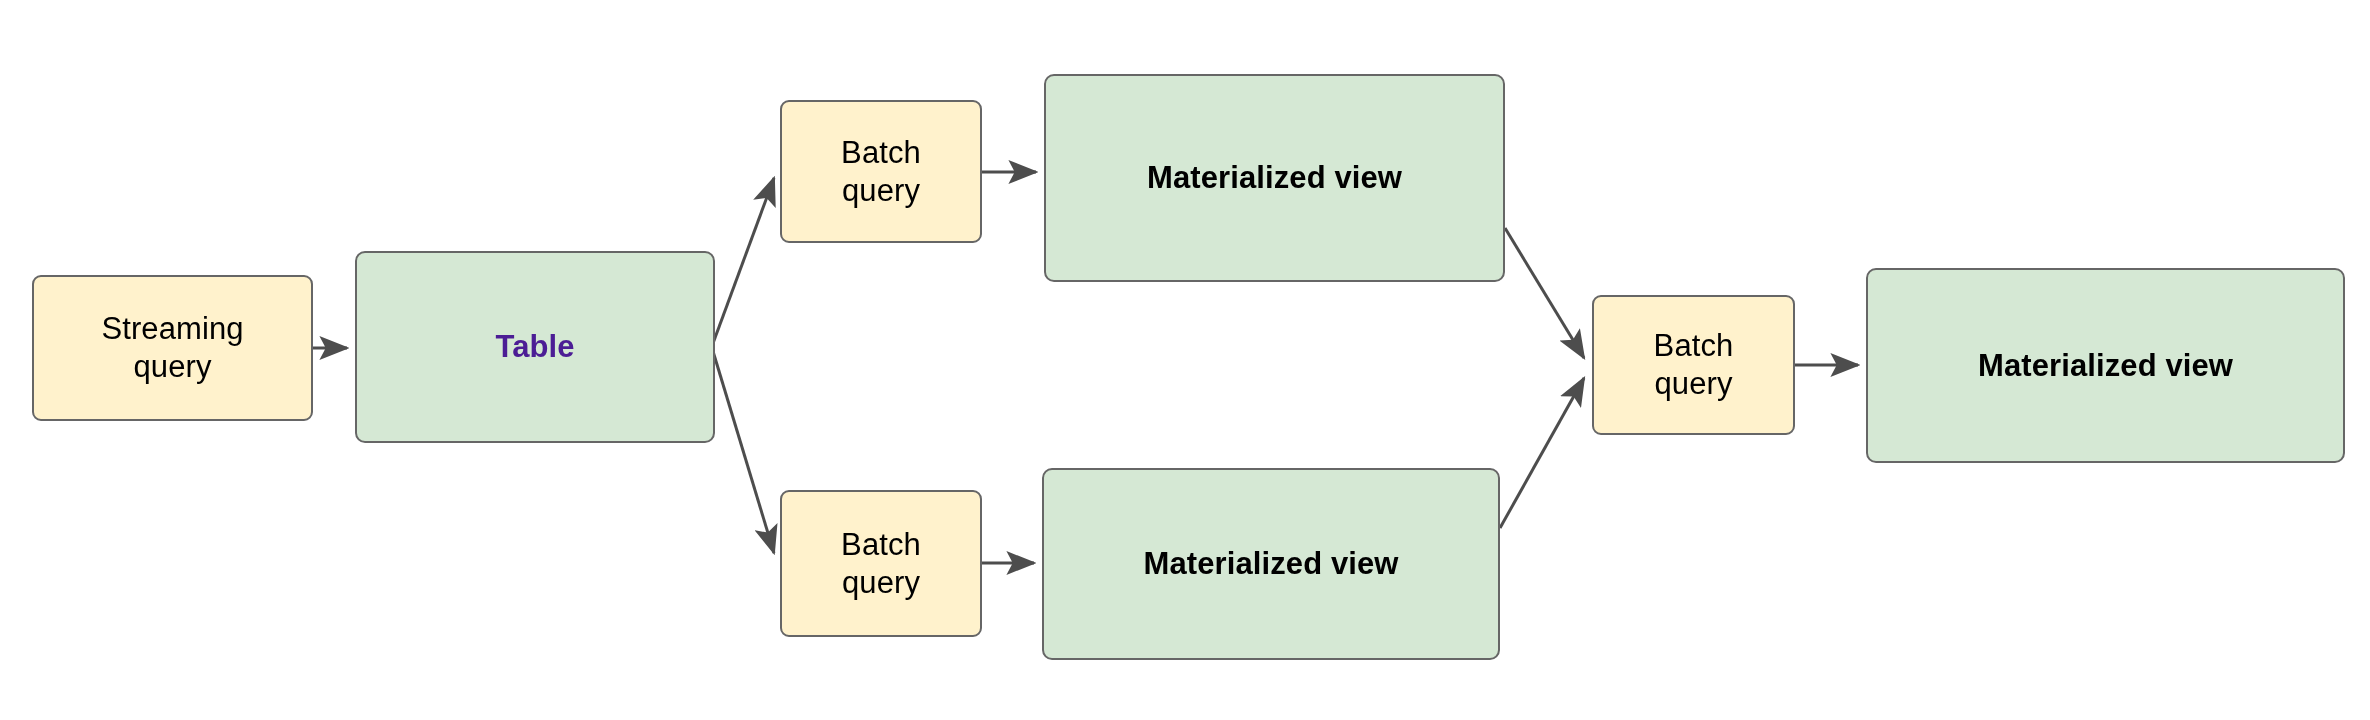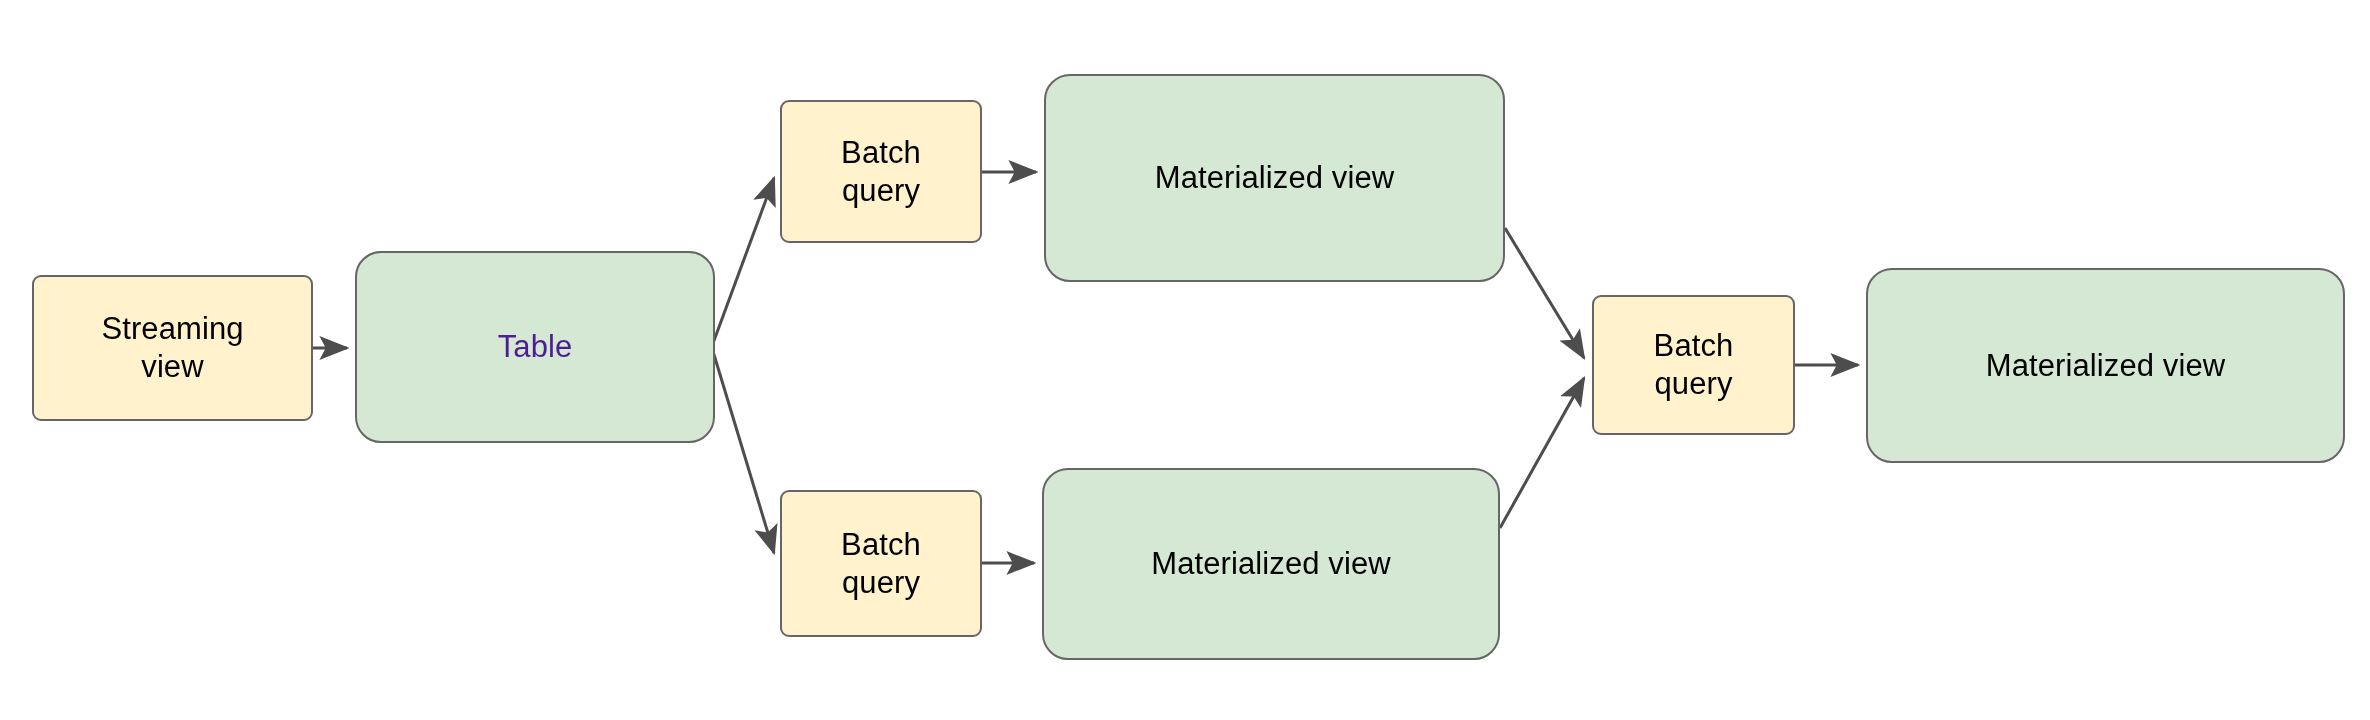--- a/index.html
+++ b/index.html
@@ -41,21 +41,22 @@
     z-index: 2;
   }
   .node-yellow {
     background: #fff2cc;
     border-color: #666666;
     border-radius: 9px;
   }
   .node-green {
     background: #d5e8d4;
     border-color: #666666;
-    border-radius: 26px;
+    border-radius: 10px;
+    font-weight: bold;
   }
 </style>
 </head>
 <body>
 
 <div id="canvas" style="width: 2370px; height: 720px; background: rgb(255, 255, 255);">
 
   <svg id="edges" viewBox="0 0 2370 720" xmlns="http://www.w3.org/2000/svg">
     <defs>
       <marker id="arrowhead" markerWidth="10" markerHeight="8" refX="9.2" refY="4" orient="auto" markerUnits="strokeWidth">
@@ -68,21 +69,21 @@
         <path d="M 712 348 L 774 553" marker-end="url(#arrowhead)"></path>
         <path d="M 982 172 L 1036 172" marker-end="url(#arrowhead)"></path>
         <path d="M 982 563 L 1034 563" marker-end="url(#arrowhead)"></path>
         <path d="M 1505 228 L 1584 358" marker-end="url(#arrowhead)"></path>
         <path d="M 1500 528 L 1584 378" marker-end="url(#arrowhead)"></path>
         <path d="M 1795 365 L 1858 365" marker-end="url(#arrowhead)"></path>
       </g>
   </svg>
 
   <div class="node node-yellow" style="left: 32px; top: 275px; width: 281px; height: 146px; background: rgb(255, 242, 204); border-color: rgb(102, 102, 102); color: rgb(0, 0, 0);">Streaming
-view</div>
+query</div>
 
   <div class="node node-green" style="left: 355px; top: 251px; width: 360px; height: 192px; background: rgb(213, 232, 212); border-color: rgb(102, 102, 102); color: #4c1d95;">Table</div>
 
   <div class="node node-yellow" style="left: 780px; top: 100px; width: 202px; height: 143px; background: rgb(255, 242, 204); border-color: rgb(102, 102, 102); color: rgb(0, 0, 0);">Batch
 query</div>
 
   <div class="node node-green" style="left: 1044px; top: 74px; width: 461px; height: 208px; background: rgb(213, 232, 212); border-color: rgb(102, 102, 102); color: rgb(0, 0, 0);">Materialized view</div>
 
   <div class="node node-yellow" style="left: 780px; top: 490px; width: 202px; height: 147px; background: rgb(255, 242, 204); border-color: rgb(102, 102, 102); color: rgb(0, 0, 0);">Batch
 query</div>

